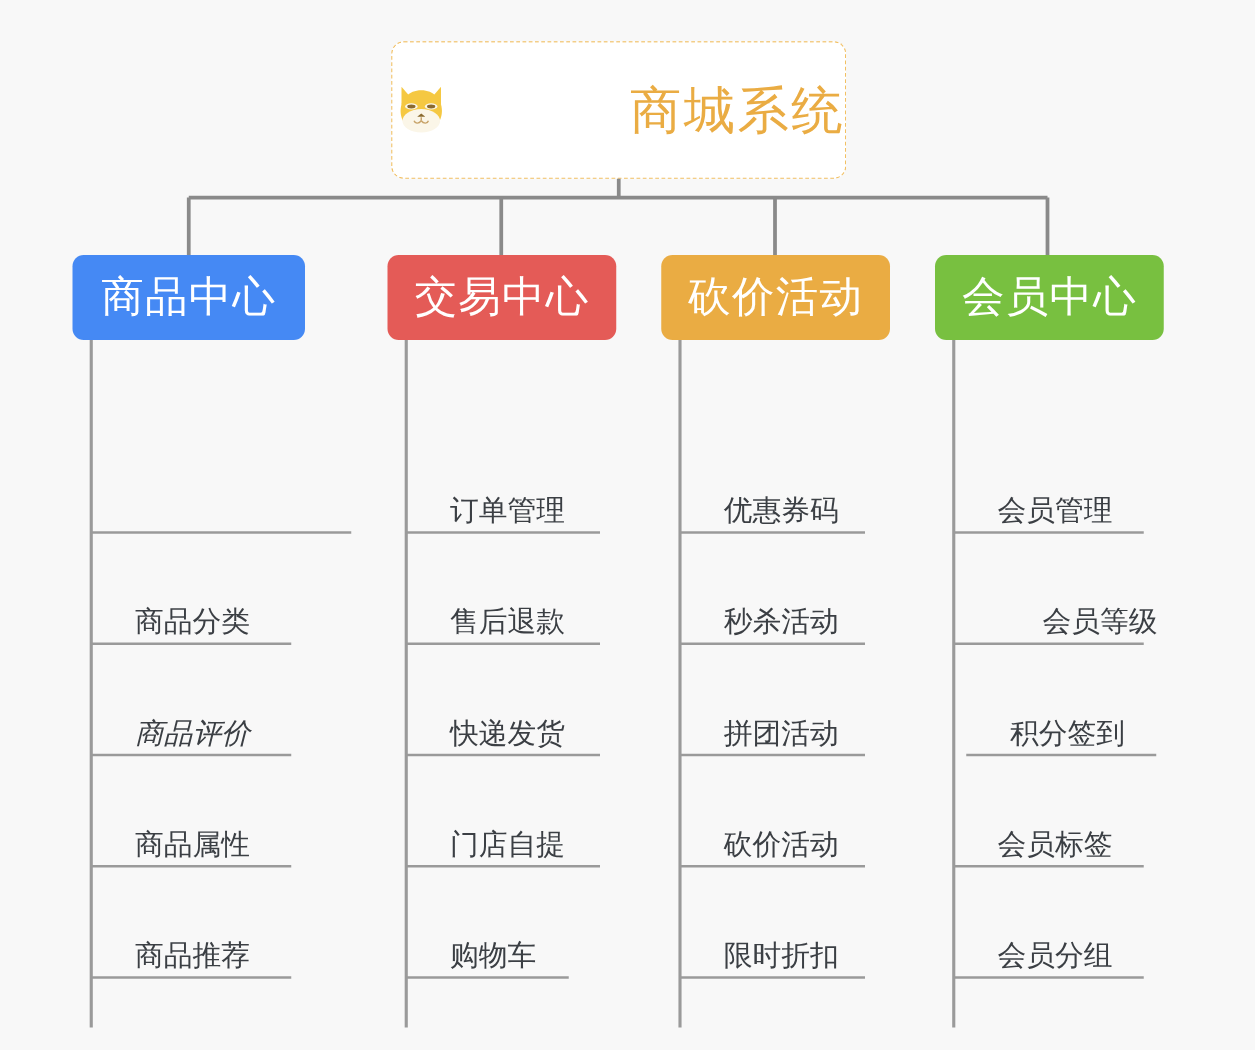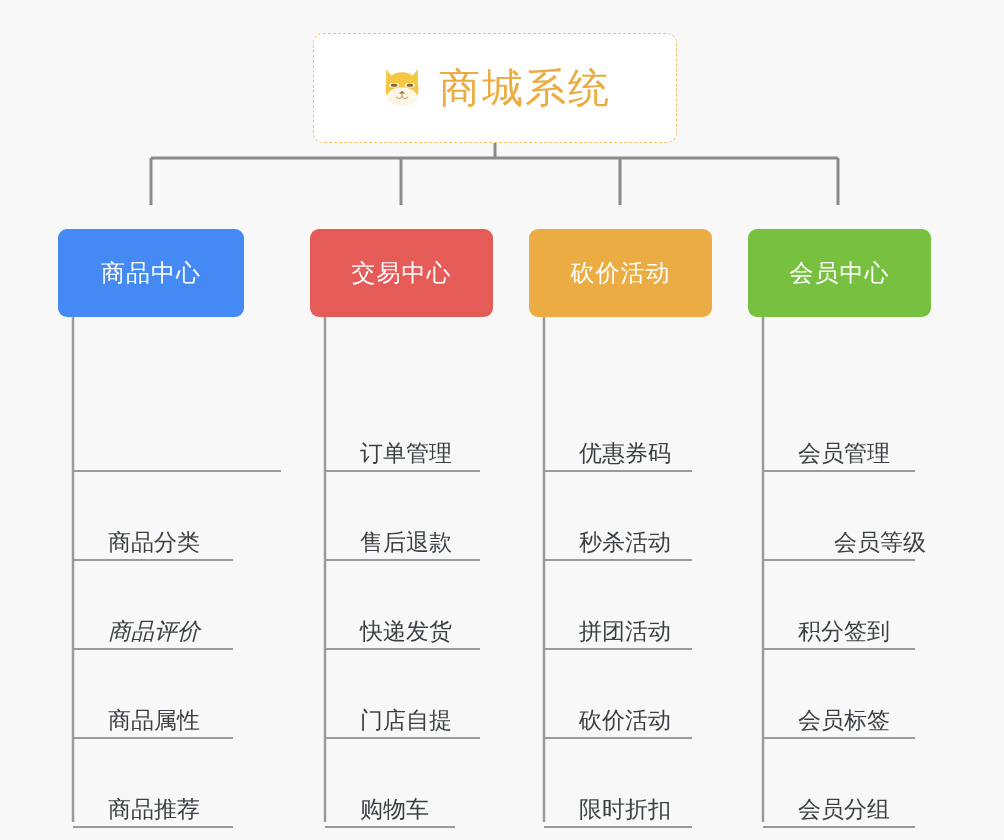--- a/index.html
+++ b/index.html
@@ -28,21 +28,21 @@
     left: 313px;
     top: 33px;
     width: 364px;
     height: 110px;
     background: #ffffff;
     border: 1px dashed #f2c063;
     border-radius: 10px;
     box-sizing: border-box;
     display: flex;
     align-items: center;
-    justify-content: center;
+    justify-content: space-between;
     gap: 14px;
   }
   .root-icon {
     width: 46px;
     height: 46px;
     flex: 0 0 auto;
     display: block;
   }
   .root-title {
     font-size: 41px;
@@ -61,31 +61,30 @@
     height: 840px;
     pointer-events: none;
   }
 
   
   .column {
     position: absolute;
     top: 204px;
   }
   .col-header {
-    height: 88px;
+    height: 68px;
     border-radius: 9px;
     display: flex;
     align-items: center;
     justify-content: center;
     color: #ffffff;
-    font-size: 24px;
+    font-size: 34px;
     letter-spacing: 1px;
     box-sizing: border-box;
     white-space: nowrap;
-    margin-top: 25px;
   }
 
   .leaf-list {
     position: relative;
     margin-top: 0;
   }
   .leaf-item {
     position: absolute;
     height: 89px;
     display: flex;
@@ -239,21 +238,21 @@
     </div>
     <div class="leaf-list" style="height:550px;">
         <div class="leaf-item" style="left: 15px; top: 66px; width: 152px;">
           <span class="leaf-label" style="color: rgb(59, 63, 68); margin-left: 29px;">会员管理</span>
           <div class="leaf-rule" style="width: 152px; background: rgb(154, 154, 154);"></div>
         </div>
         <div class="leaf-item" style="left: 15px; top: 155px; width: 152px; padding-left: 36px;">
           <span class="leaf-label" style="color: rgb(59, 63, 68); margin-left: 29px;">会员等级</span>
           <div class="leaf-rule" style="width: 152px; background: rgb(154, 154, 154);"></div>
         </div>
-        <div class="leaf-item" style="left: 15px; top: 244px; width: 152px;">
+        <div class="leaf-item" style="left: 25px; top: 244px; width: 152px;">
           <span class="leaf-label" style="color: rgb(59, 63, 68); margin-left: 29px;">积分签到</span>
           <div class="leaf-rule" style="width: 152px; background: rgb(154, 154, 154);"></div>
         </div>
         <div class="leaf-item" style="left: 15px; top: 333px; width: 152px;">
           <span class="leaf-label" style="color: rgb(59, 63, 68); margin-left: 29px;">会员标签</span>
           <div class="leaf-rule" style="width: 152px; background: rgb(154, 154, 154);"></div>
         </div>
         <div class="leaf-item" style="left: 15px; top: 422px; width: 152px;">
           <span class="leaf-label" style="color: rgb(59, 63, 68); margin-left: 29px;">会员分组</span>
           <div class="leaf-rule" style="width: 152px; background: rgb(154, 154, 154);"></div>

